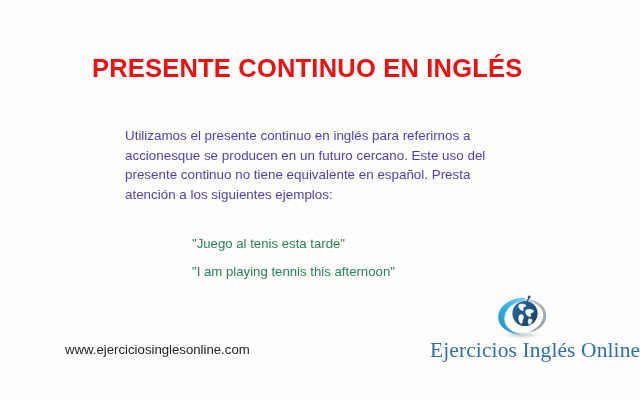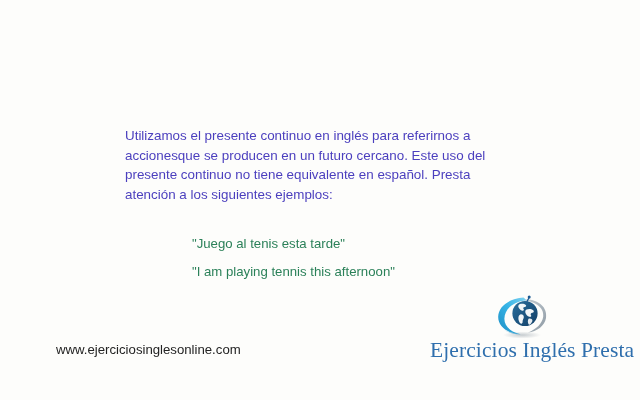--- a/index.html
+++ b/index.html
@@ -60,21 +60,21 @@
     font-size: 13.2px;
     line-height: 16px;
     white-space: nowrap;
   }
   #example-0 { top: 236px; }
   #example-1 { top: 264px; }
 
   
   #footer-url {
     position: absolute;
-    left: 56px;
+    left: 65px;
     top: 342px;
     color: #232323;
     font-family: "Liberation Sans", sans-serif;
     font-size: 13.2px;
     line-height: 16px;
     white-space: nowrap;
   }
 
   
   #logo {
@@ -103,20 +103,21 @@
     line-height: 25px;
     letter-spacing: 0.1px;
     white-space: nowrap;
   }
 </style>
 </head>
 <body>
 
 <div id="slide">
 
+  <div id="title">PRESENTE CONTINUO EN INGLÉS</div>
 
   <div id="body-paragraph">Utilizamos el presente continuo en inglés para referirnos a accionesque se producen en un futuro cercano. Este uso del presente continuo no tiene equivalente en español. Presta atención a los siguientes ejemplos:</div>
 
   <div class="example-line" id="example-0">"Juego al tenis esta tarde"</div>
 
   <div class="example-line" id="example-1">"I am playing tennis this afternoon"</div>
 
   <div id="footer-url">www.ejerciciosinglesonline.com</div>
 
   <div id="logo">
@@ -166,16 +167,16 @@
         <circle cx="37.2" cy="3.0" r="1.5" fill="#1b5a92"></circle>
 
         <path d="M31.5 3.6 C17 4.6 6.5 12.5 6.2 22.6 C5.9 32.4 15.2 39.4 27.2 39.8
                  C18.2 37.4 12.2 31.8 12.4 24.6 C12.7 15.2 20.8 7.6 34.2 6.2
                  C33.4 5.2 32.6 4.3 31.5 3.6 Z" fill="url(#swooshGrad)"></path>
         <path d="M27.2 39.8 C21.6 39.6 16.4 38.2 12.4 35.8
                  C16.6 39.0 22.4 40.6 28.6 40.4 Z" fill="#1e8ec4" opacity="0.55"></path>
       </svg>
     </div>
 
-    <div id="logo-wordmark">Ejercicios Inglés Presta</div>
+    <div id="logo-wordmark">Ejercicios Inglés Online</div>
   </div>
 
 </div>
 
 </body></html>

